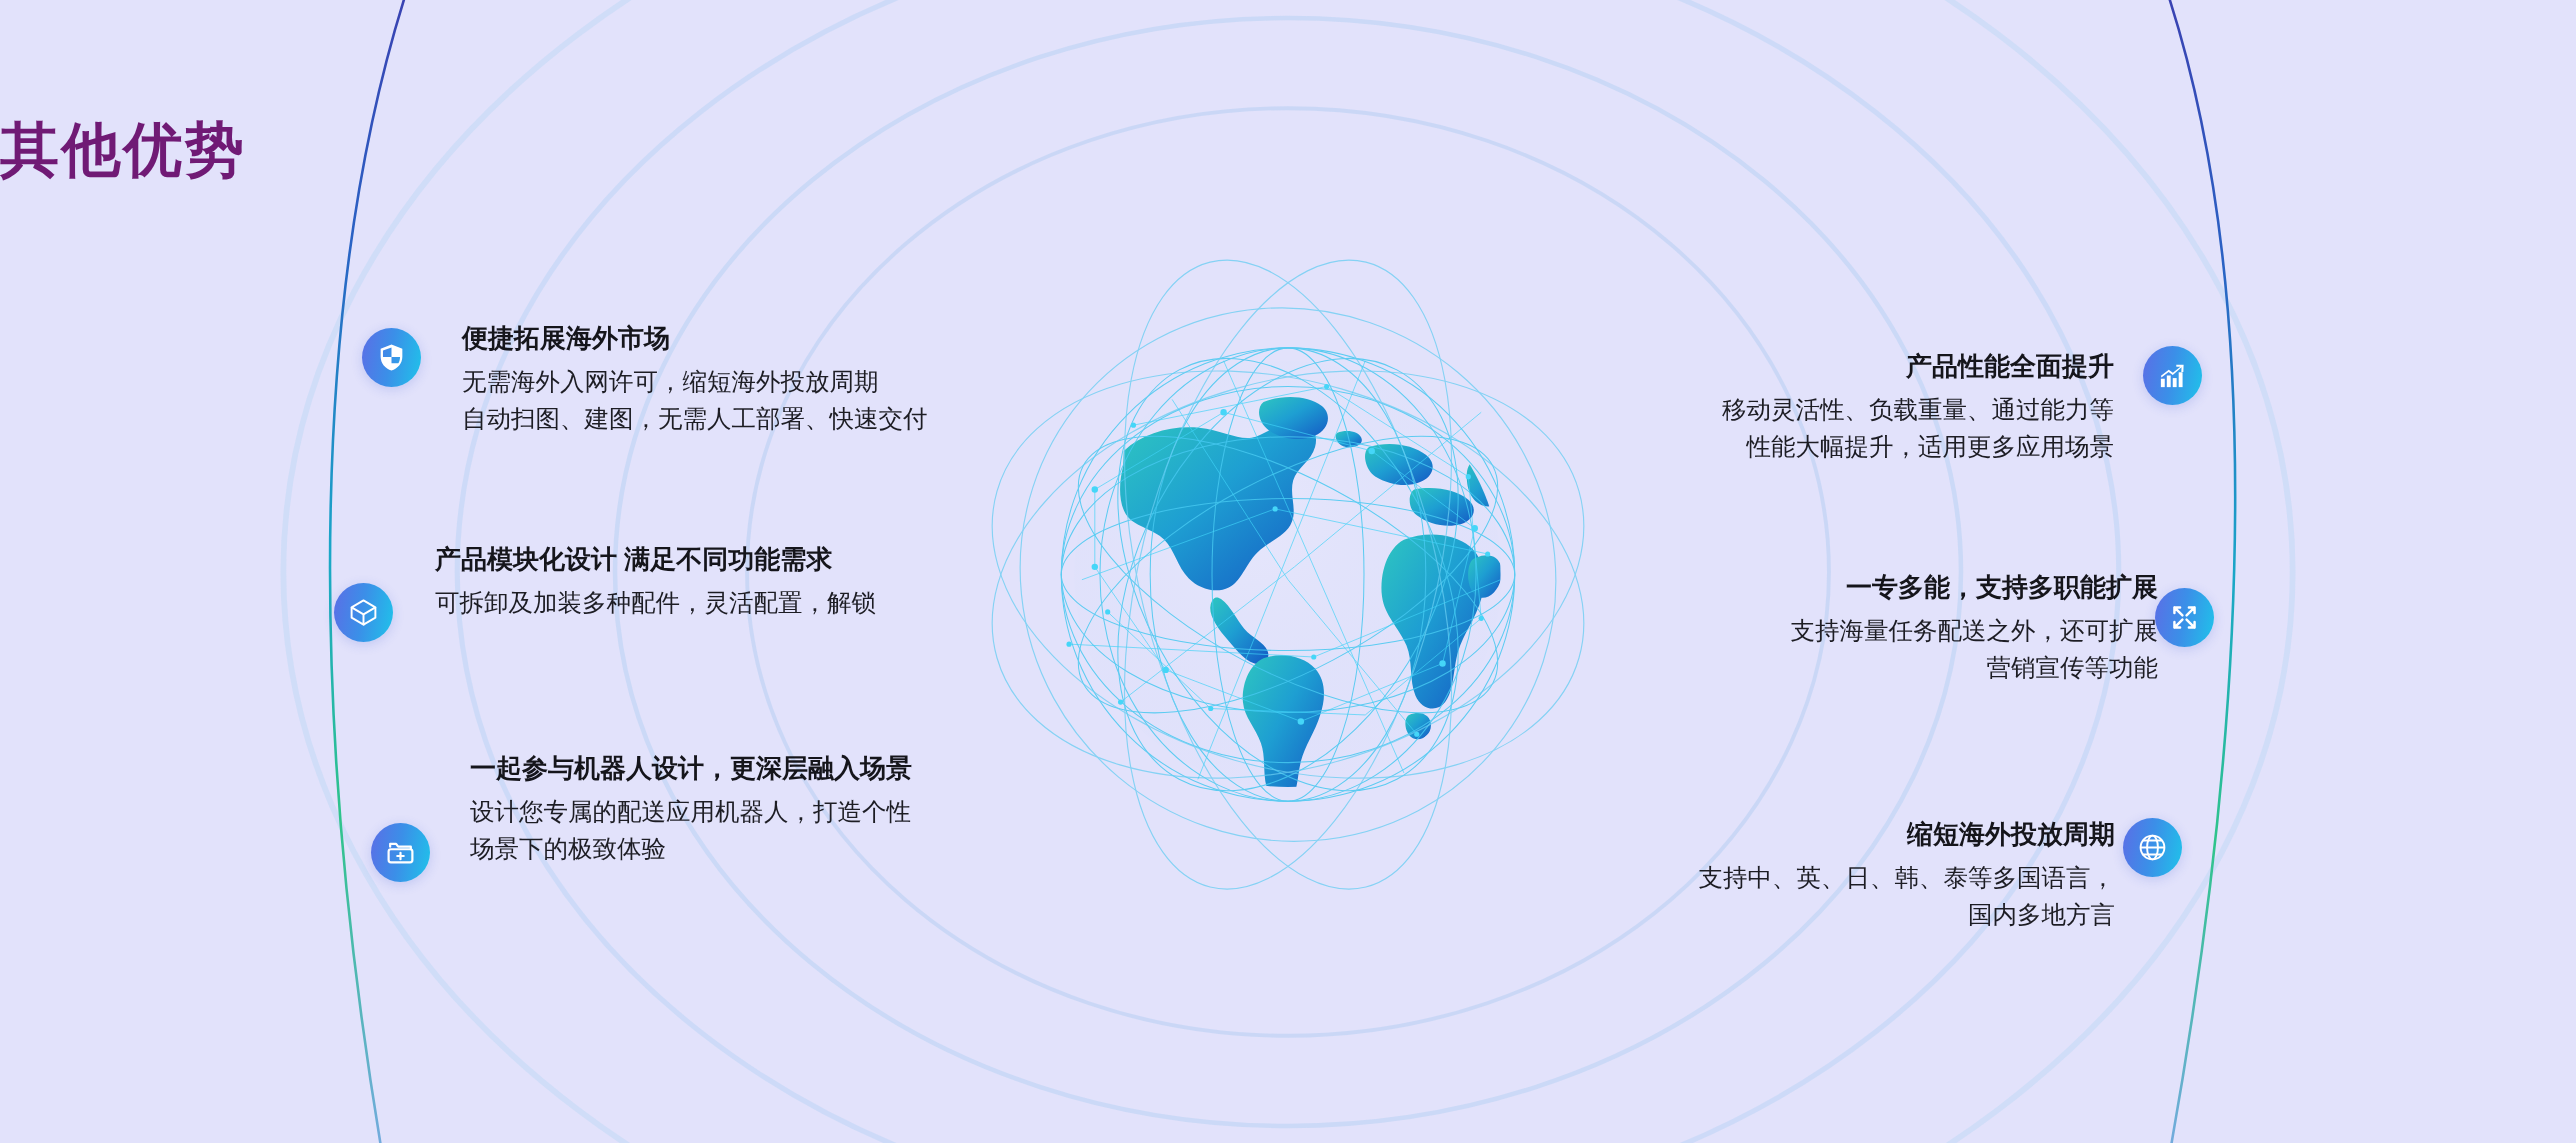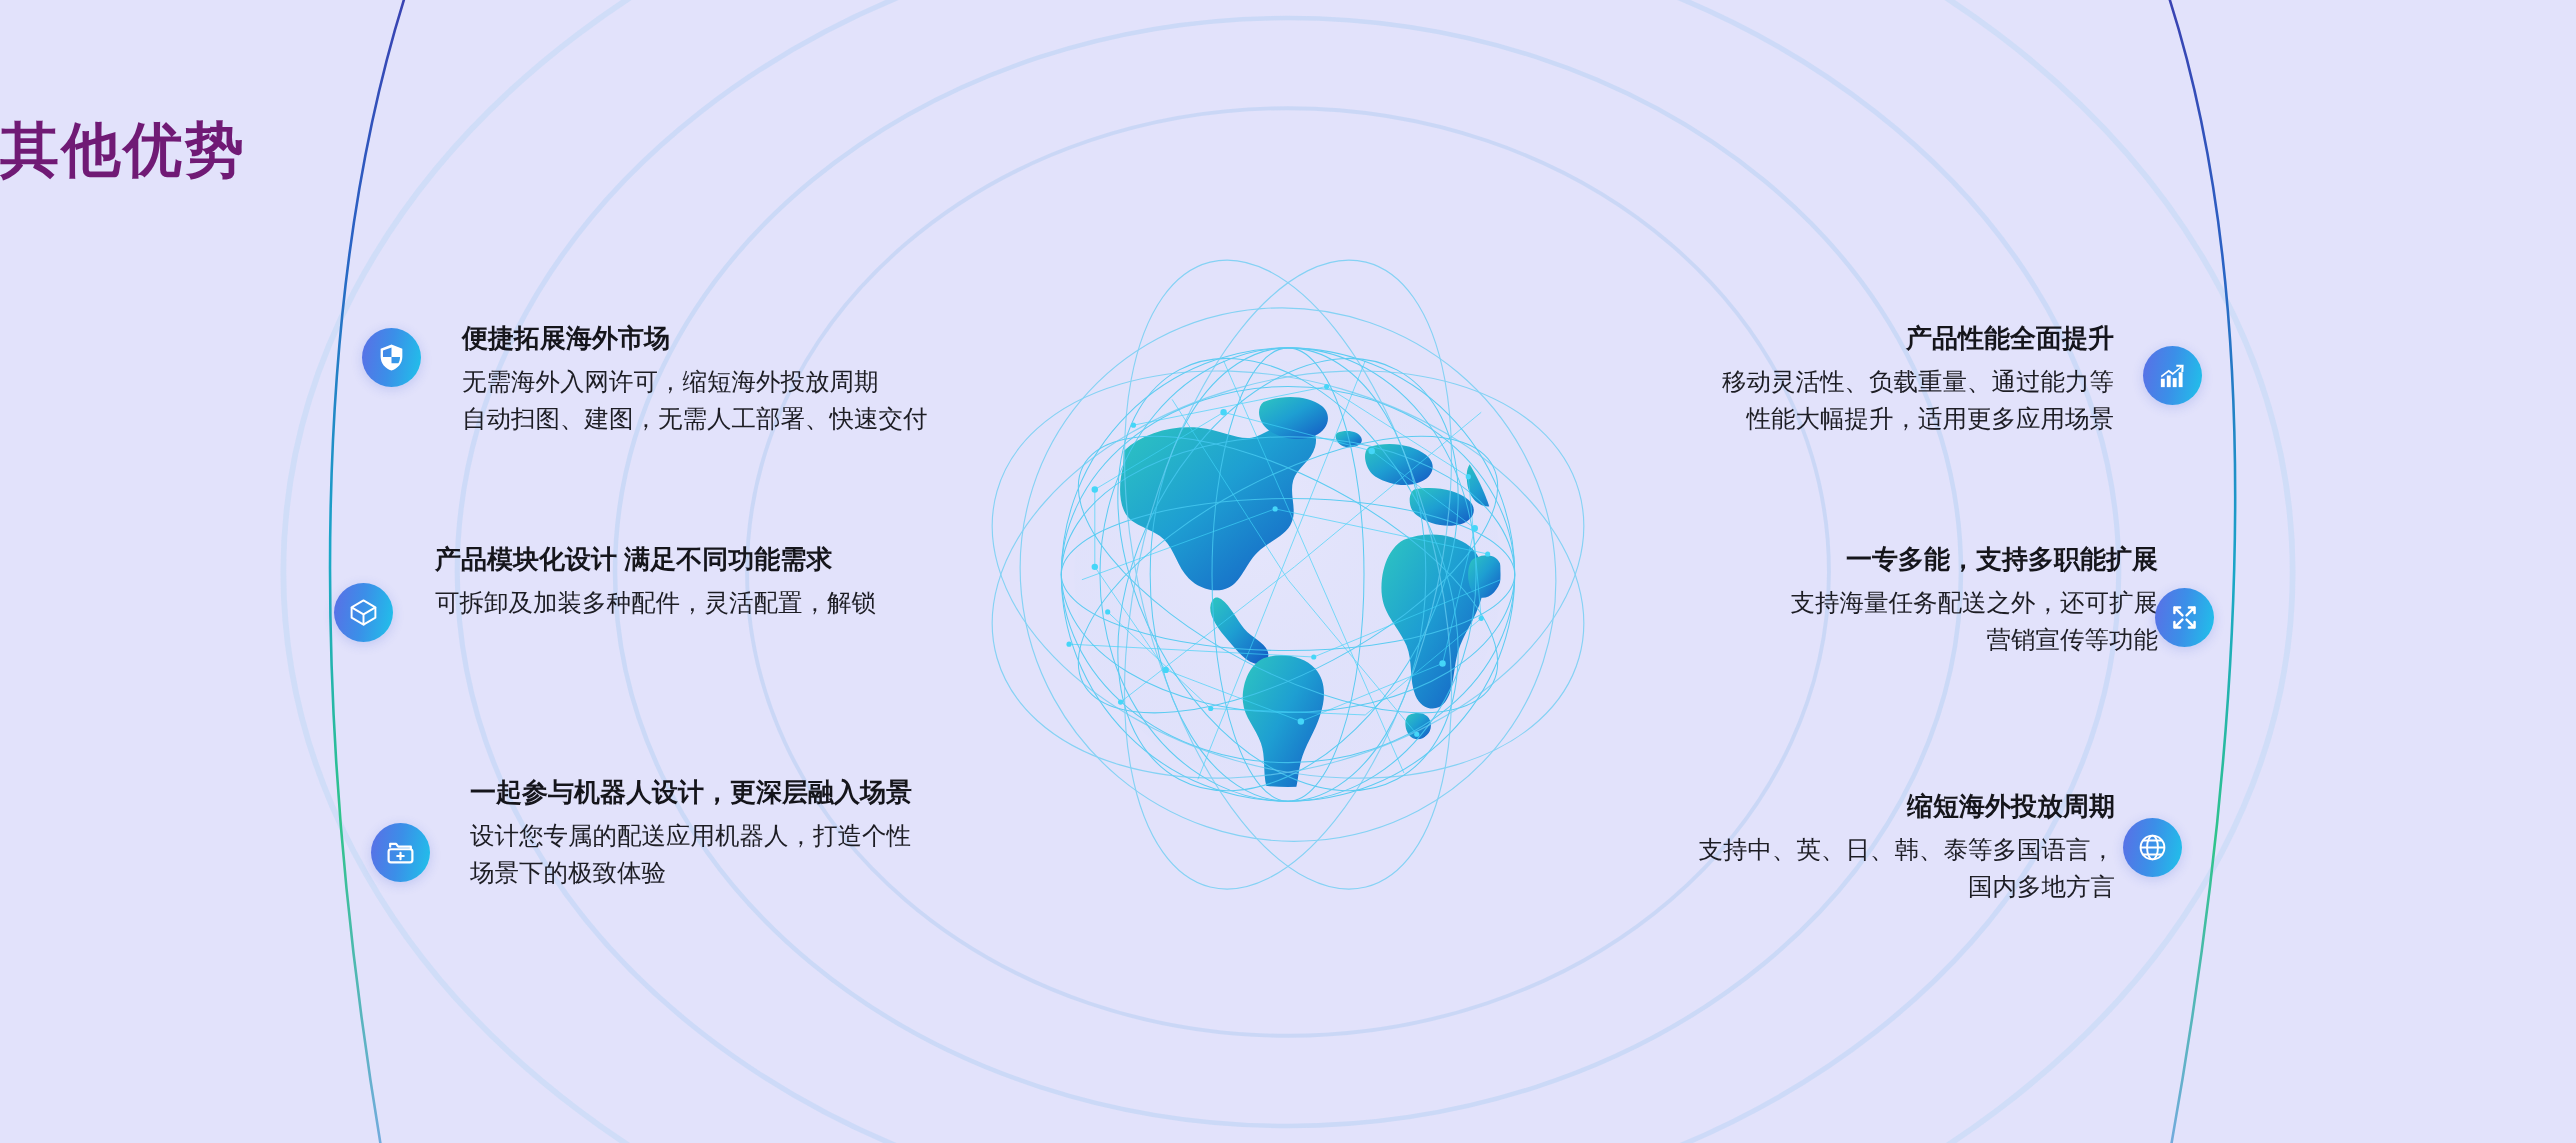--- a/index.html
+++ b/index.html
@@ -22,25 +22,25 @@
   .feature{position:absolute;z-index:8;}
   .feature .f-title{
     font-size:26px;font-weight:700;color:#15151b;
     line-height:1.18;margin-bottom:9px;white-space:nowrap;
   }
   .feature .f-line{
     font-size:24.5px;font-weight:400;color:#1d1d24;
     line-height:1.52;white-space:nowrap;
   }
   .feature.left{text-align:left;}
-  .feature.right{text-align:right;}
+  .feature.right{text-align:right;margin-top:28px;}
 
   .f-left-1{left:462px;top:323px;}
   .f-left-2{left:435px;top:544px;}
-  .f-left-3{left:470px;top:777px;}
+  .f-left-3{left:470px;top:753px;}
 
   .f-right-1{right:462px;top:323px;}
   .f-right-2{right:418px;top:544px;}
   .f-right-3{right:461px;top:791px;}
 
   
   .icon-bubble{
     position:absolute;width:59px;height:59px;border-radius:50%;
     background:linear-gradient(100deg,#5b6ee6 0%,#3b8fe8 48%,#1fc3ea 100%);
     display:flex;align-items:center;justify-content:center;z-index:10;

